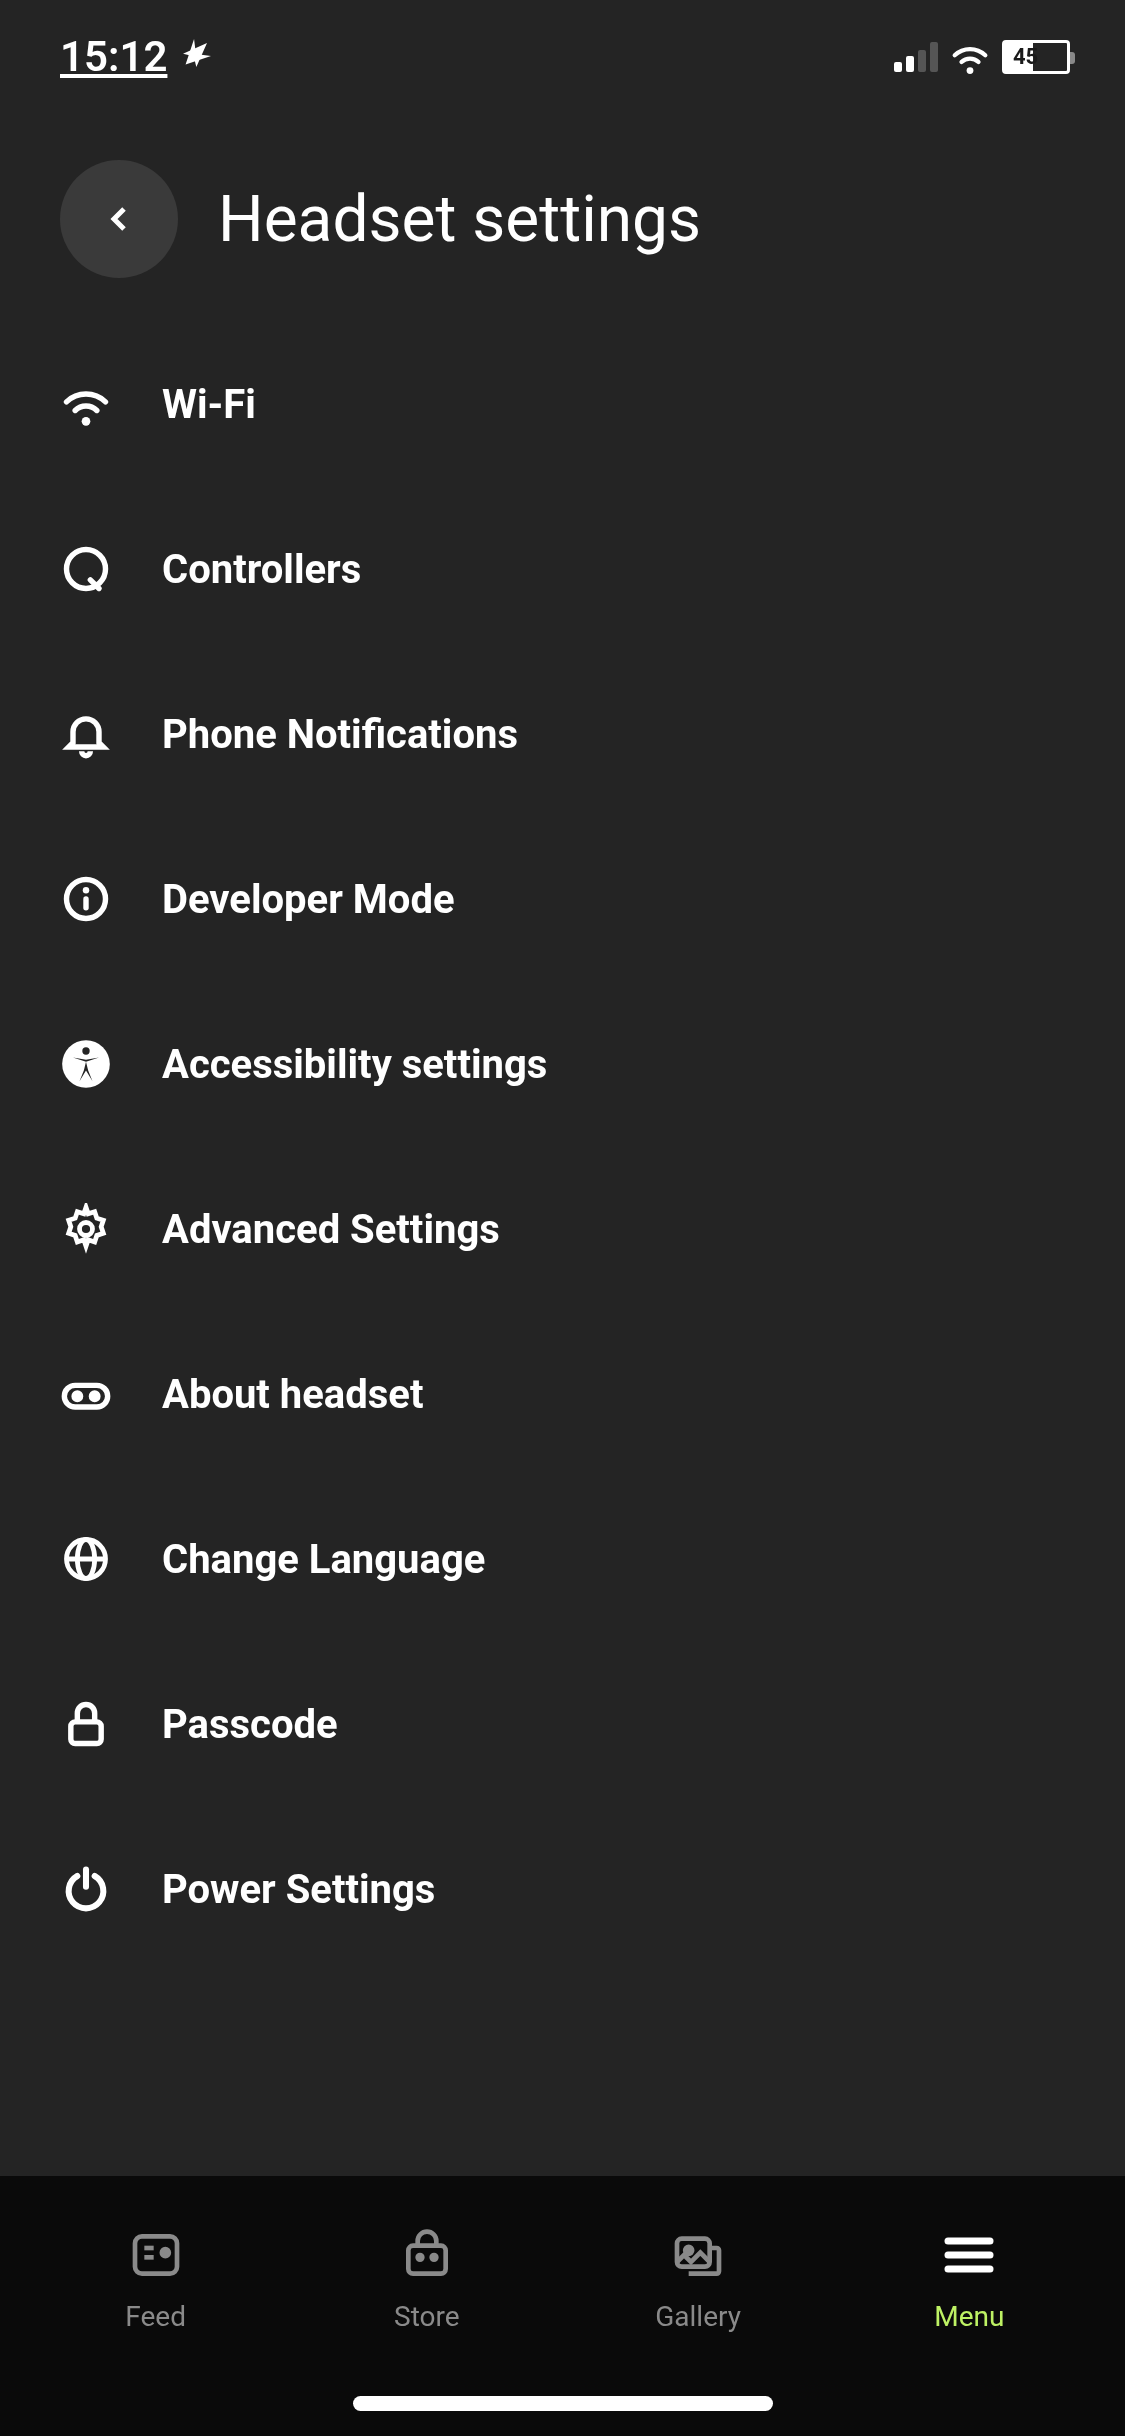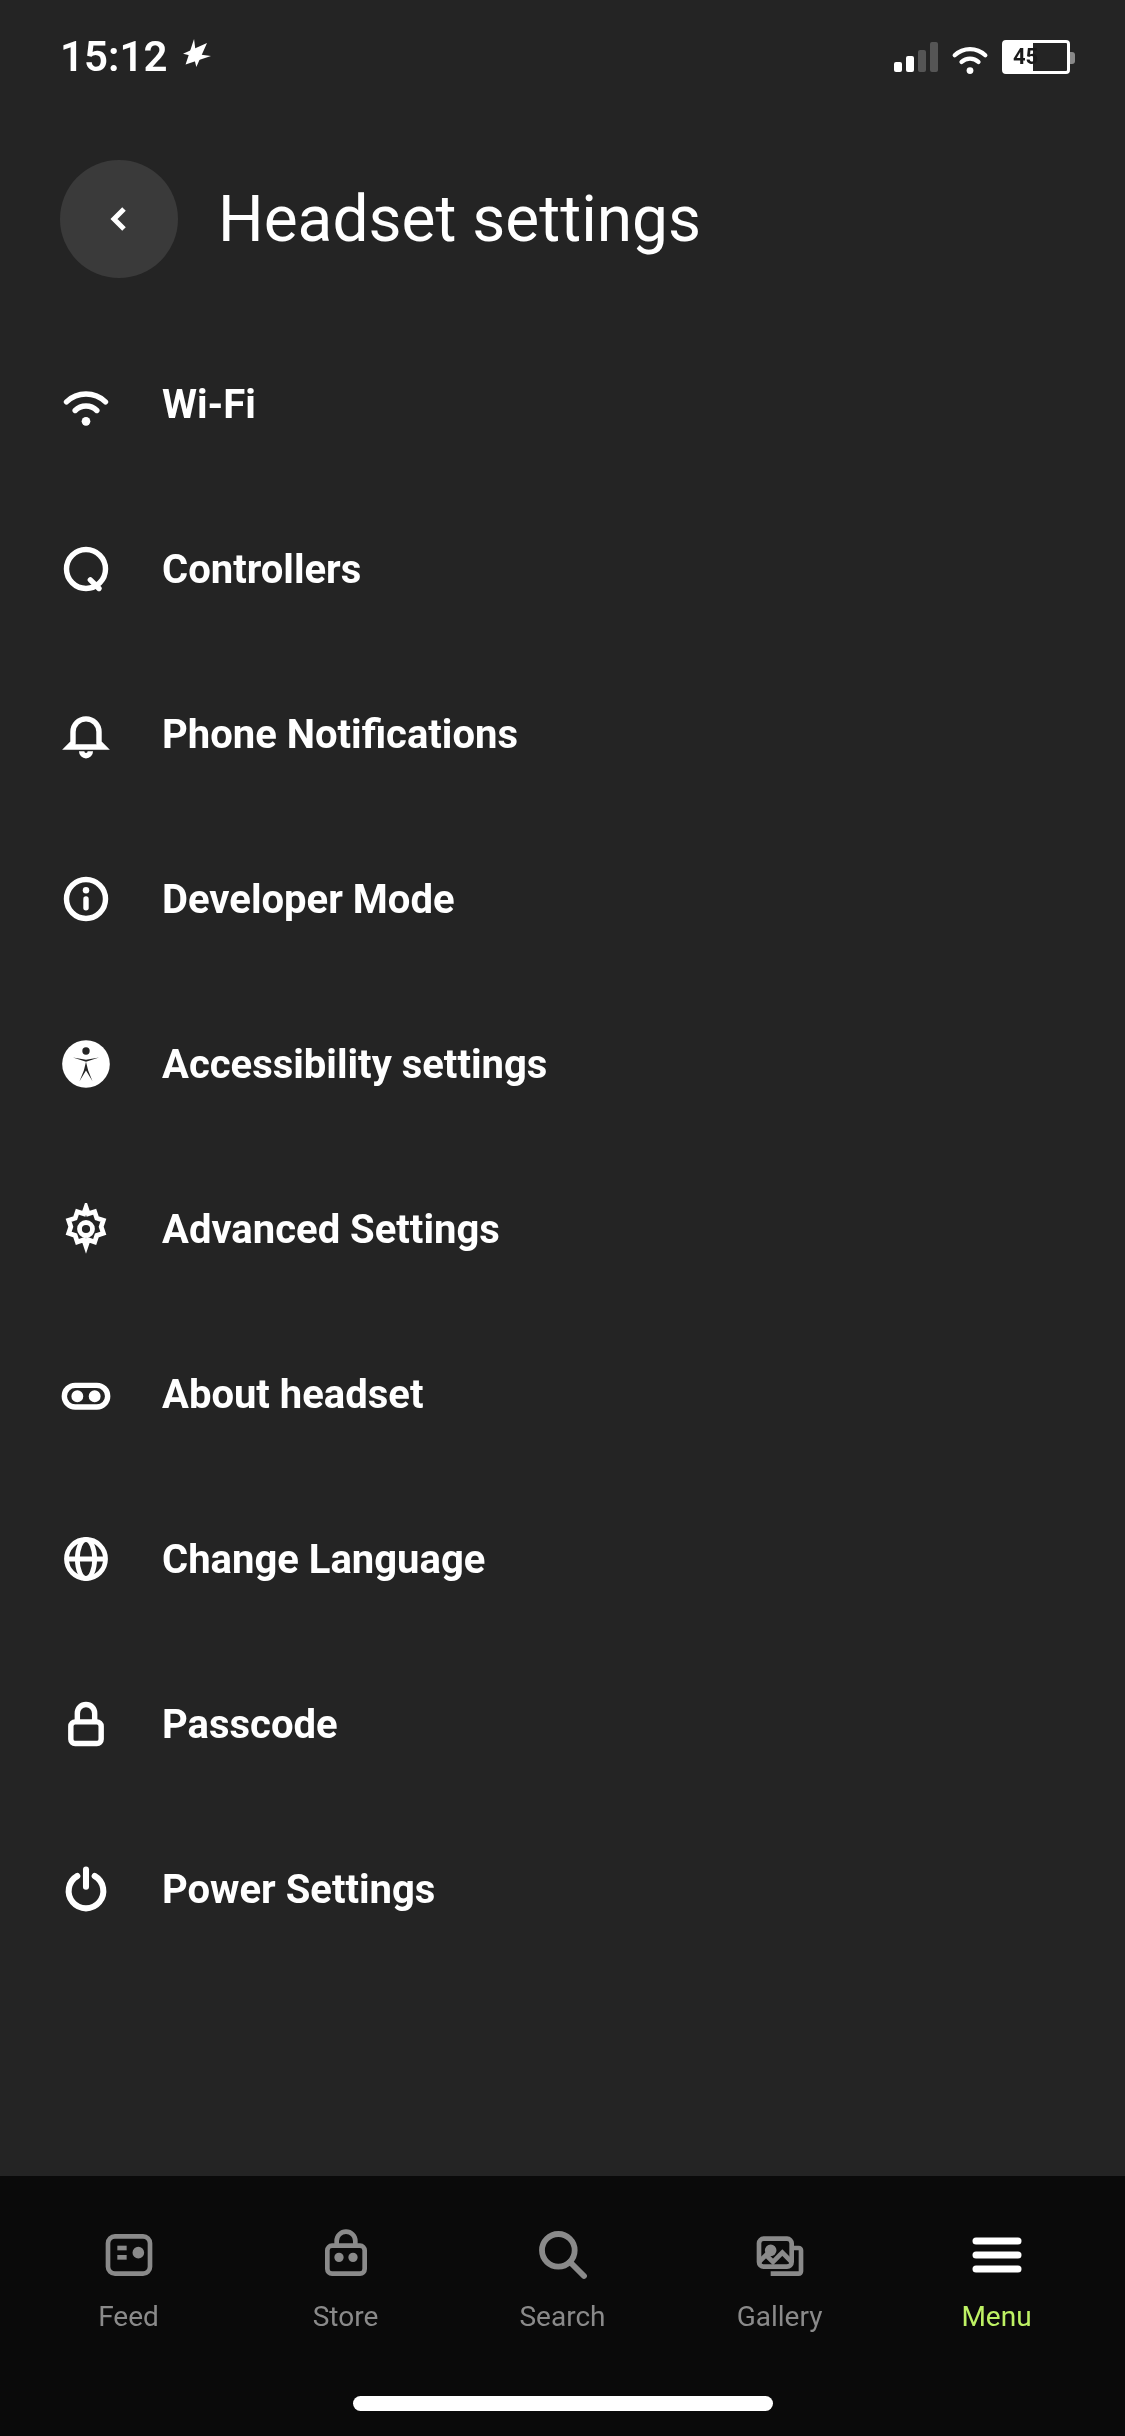--- a/index.html
+++ b/index.html
@@ -18,20 +18,21 @@
       flex-direction: column;
       overflow: hidden;
     }
     
     .status-bar {
       display: flex;
       justify-content: space-between;
       align-items: center;
       padding: 23px 55px 20px 60px;
       height: 110px;
+      text-decoration: underline;
     }
     
     .status-left {
       display: flex;
       align-items: center;
       gap: 12px;
       font-size: 42px;
       font-weight: 600;
       color: #ffffff;
     }
@@ -353,29 +354,20 @@
       <svg width="56" height="56" viewBox="0 0 24 24" fill="none" stroke="#8a8a8a" stroke-width="2">
         <rect x="4" y="8" width="16" height="12" rx="2"></rect>
         <path d="M8 8 V6 a4 4 0 0 1 8 0 v2"></path>
         <circle cx="9" cy="13" r="1" fill="#8a8a8a"></circle>
         <circle cx="15" cy="13" r="1" fill="#8a8a8a"></circle>
       </svg>
     </span>
     <span class="nav-label">Store</span>
   </div>
 
-  <div class="nav-item">
-    <span class="nav-icon">
-      <svg width="56" height="56" viewBox="0 0 24 24" fill="none" stroke="#8a8a8a" stroke-width="2.5">
-        <circle cx="10" cy="10" r="7"></circle>
-        <line x1="15" y1="15" x2="21" y2="21" stroke-linecap="round"></line>
-      </svg>
-    </span>
-    <span class="nav-label">Search</span>
-  </div>
 
   <div class="nav-item">
     <span class="nav-icon">
       <svg width="56" height="56" viewBox="0 0 24 24" fill="none" stroke="#8a8a8a" stroke-width="2">
         <rect x="3" y="5" width="14" height="12" rx="2"></rect>
         <path d="M17 9 h3 a1 1 0 0 1 1 1 v9 a1 1 0 0 1 -1 1 h-12"></path>
         <circle cx="8" cy="10" r="1.5" fill="#8a8a8a"></circle>
         <path d="M3 15 l3 -3 l3 3 l4 -4 l4 4"></path>
       </svg>
     </span>

